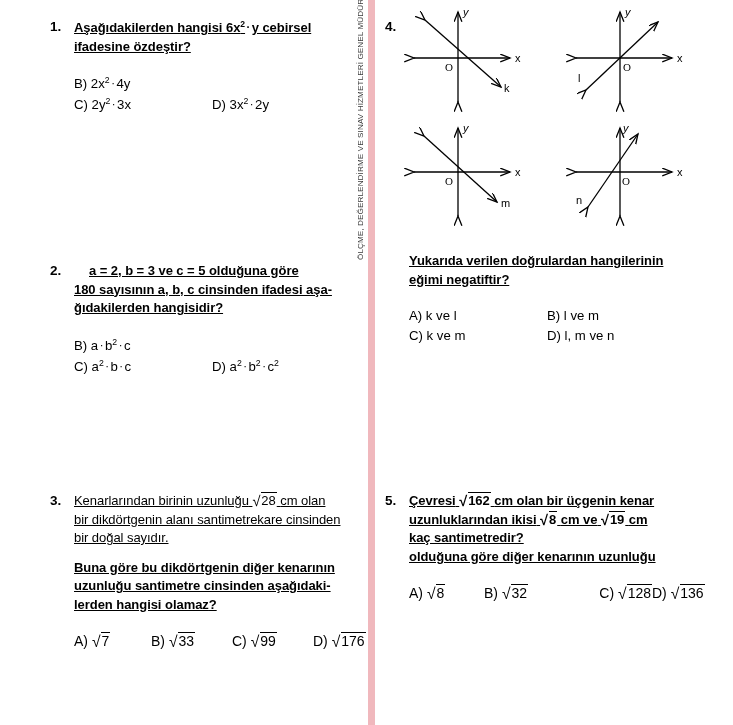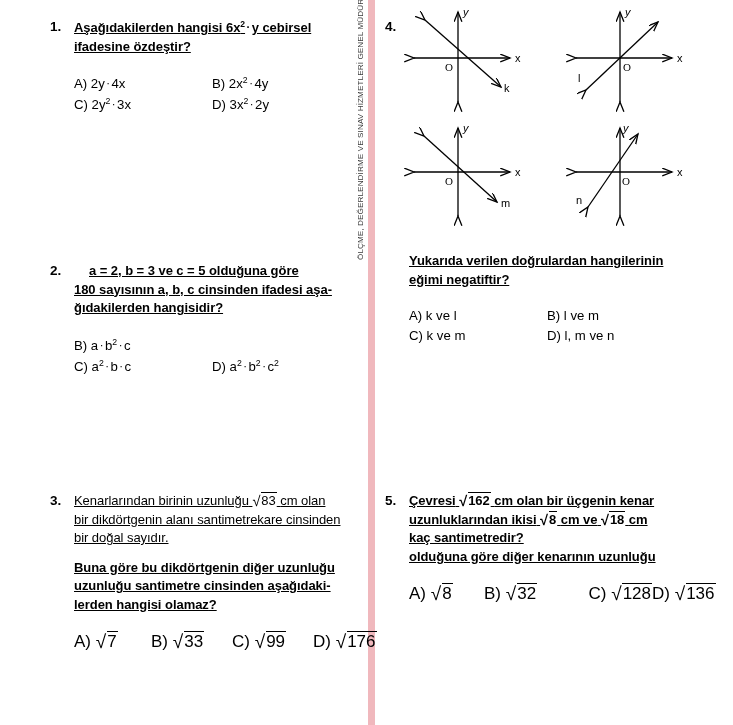--- a/index.html
+++ b/index.html
@@ -84,21 +84,21 @@
   .optrow {
     display: flex;
   }
   .optrow > div {
     white-space: nowrap;
   }
   .opt-a, .opt-c { width: 138px; flex: 0 0 138px; }
 
   .opts-wide {
     margin-top: 17px;
-    font-size: 17px;
+    font-size: 14px;
     line-height: 20px;
     display: flex;
   }
   .opts-wide > div { white-space: nowrap; }
 
   sup {
     font-size: 0.66em;
     vertical-align: super;
     line-height: 0;
   }
@@ -163,21 +163,20 @@
 
     <div class="q" style="left:50px; top:18px; width:300px;">
       <div class="qnum">1.</div>
       <div class="qbody">
         <div class="stem">
           <div>Aşağıdakilerden hangisi 6x<sup>2</sup><span class="dot">·</span>y cebirsel</div>
           <div>ifadesine özdeştir?</div>
         </div>
         <div class="opts">
           <div class="optrow">
-            <div class="opt-a">A) 2y<span class="dot">·</span>4x</div>
             <div>B) 2x<sup>2</sup><span class="dot">·</span>4y</div>
           </div>
           <div class="optrow">
             <div class="opt-c">C) 2y<sup>2</sup><span class="dot">·</span>3x</div>
             <div>D) 3x<sup>2</sup><span class="dot">·</span>2y</div>
           </div>
         </div>
       </div>
     </div>
 
@@ -200,29 +199,29 @@
         </div>
       </div>
     </div>
 
     <div class="q" style="left:50px; top:492px; width:315px;">
       <div class="qnum">3.</div>
       <div class="qbody">
         <div class="stem light">
           <div>
             <span>Kenarlarından birinin uzunluğu</span>
-            <span class="sqrt"><span class="rad">√</span><span class="rand">83</span></span>
+            <span class="sqrt"><span class="rad">√</span><span class="rand">28</span></span>
             <span>cm  olan</span>
           </div>
           <div>bir dikdörtgenin alanı santimetrekare cinsinden</div>
           <div>bir doğal sayıdır.</div>
         </div>
         <div class="stem-gap"></div>
         <div class="stem">
-          <div>Buna göre bu dikdörtgenin diğer uzunluğu</div>
+          <div>Buna göre bu dikdörtgenin diğer kenarının</div>
           <div>uzunluğu santimetre cinsinden aşağıdaki-</div>
           <div>
             <span>lerden hangisi </span><u>olamaz</u><span>?</span>
           </div>
         </div>
         <div class="opts-wide">
           <div style="width:77px;flex:0 0 77px;">
             <span>A)</span>
             <span class="sqrt"><span class="rad">√</span><span class="rand">7</span></span>
           </div>
@@ -340,21 +339,21 @@
         <div class="stem">
           <div>
             <span>Çevresi</span>
             <span class="sqrt"><span class="rad">√</span><span class="rand">162</span></span>
             <span>cm  olan bir üçgenin kenar</span>
           </div>
           <div>
             <span>uzunluklarından ikisi</span>
             <span class="sqrt"><span class="rad">√</span><span class="rand">8</span></span>
             <span>cm  ve</span>
-            <span class="sqrt"><span class="rad">√</span><span class="rand">18</span></span>
+            <span class="sqrt"><span class="rad">√</span><span class="rand">19</span></span>
             <span>cm</span>
           </div>
           <div>kaç santimetredir?</div>
           <div>olduğuna göre diğer kenarının uzunluğu</div>
         </div>
         <div class="opts-wide">
           <div style="width:75px;flex:0 0 75px;">
             <span>A)</span>
             <span class="sqrt"><span class="rad">√</span><span class="rand">8</span></span>
           </div>

